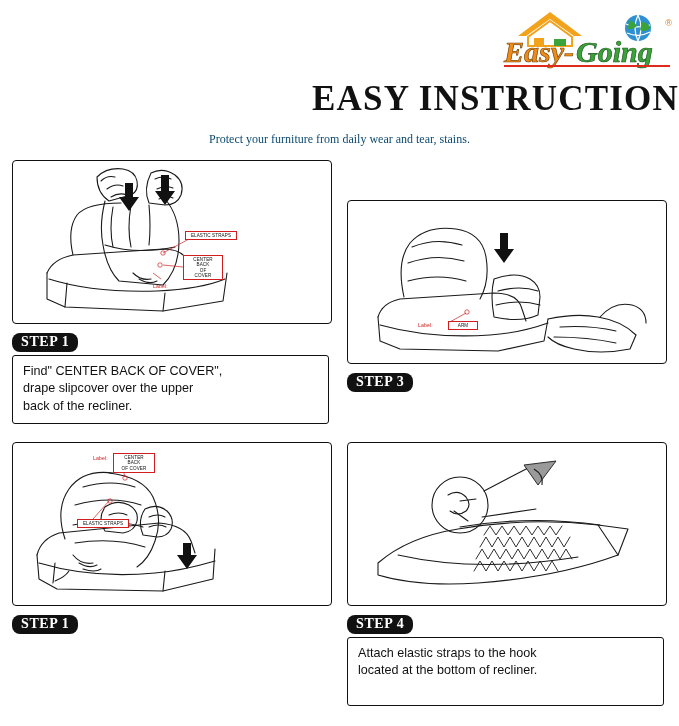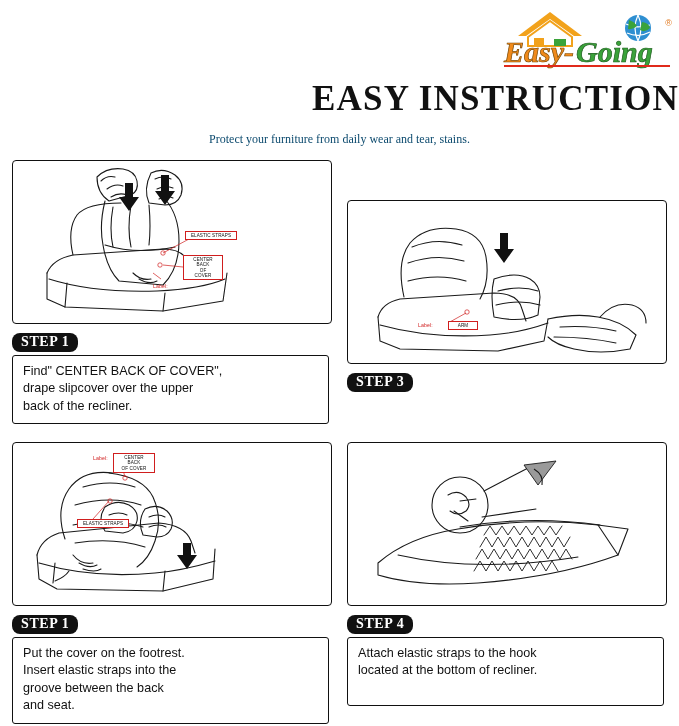--- a/index.html
+++ b/index.html
@@ -280,24 +280,20 @@
           <circle cx="97" cy="58" r="2.2"></circle>
         </g>
       </svg>
       <div class="ann" style="left:100px; top:10px; width:36px;">CENTER
 BACK
 OF COVER</div>
       <div class="ann-red-text" style="left:80px; top:12px;">Label:</div>
       <div class="ann" style="left:64px; top:76px; width:46px;">ELASTIC STRAPS</div>
     </div>
     <div class="step-label">STEP 1</div>
-    <div class="caption">Put the cover on the footrest.
-Insert elastic straps into the
-groove between the back
-and seat.</div>
   </div>
 
   <div class="cell c4">
     <div class="illus">
       <svg width="318" height="162" viewBox="0 0 318 162" xmlns="http://www.w3.org/2000/svg">
         <g fill="none" stroke="#1a1a1a" stroke-width="1.1" stroke-linejoin="round" stroke-linecap="round">
 
           <path d="M30 120 q30 -26 80 -34 q70 -12 140 -4 l30 4 L270 112 q-60 22 -140 28 q-60 4 -100 -8 z"></path>
           <path d="M112 84 q70 -12 140 -2"></path>
           <path d="M50 112 q80 18 180 2"></path>

